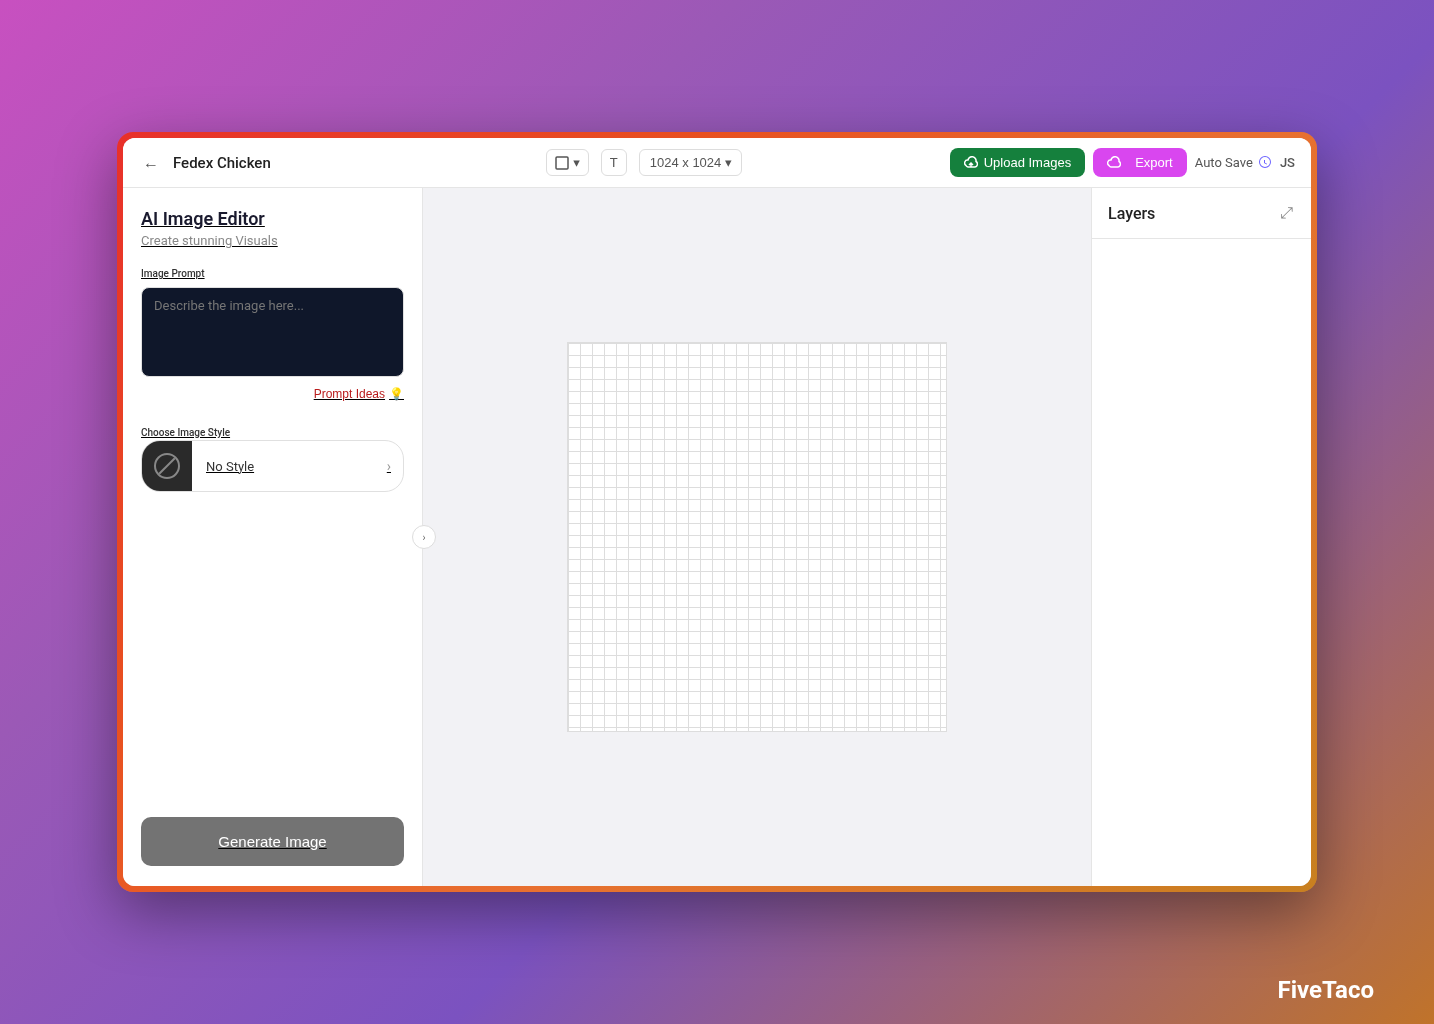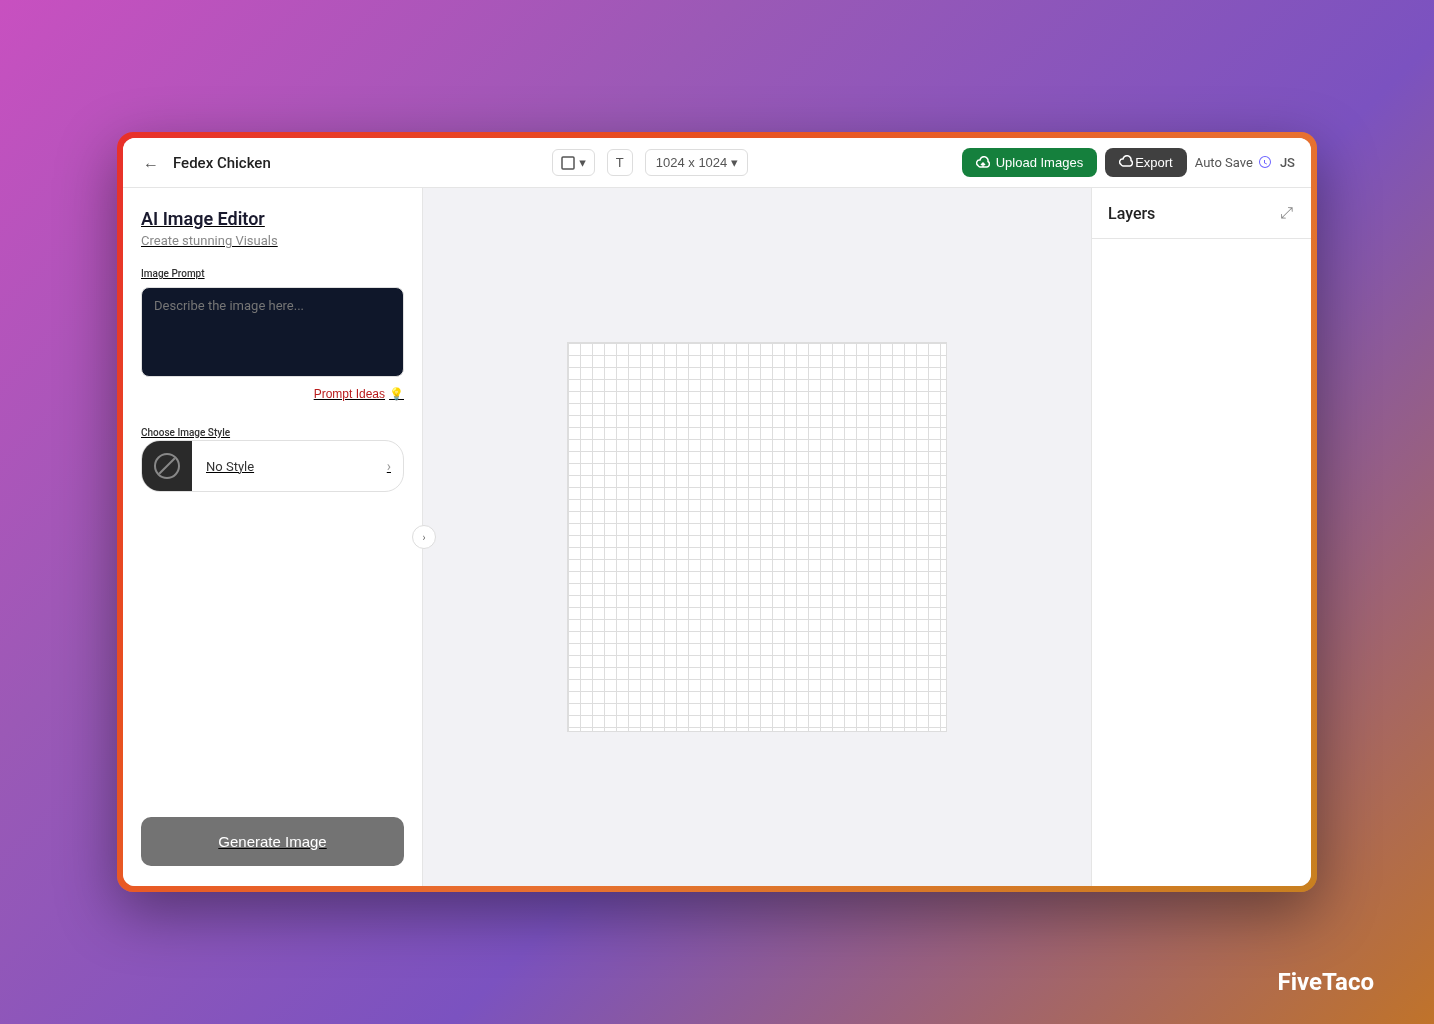--- a/index.html
+++ b/index.html
@@ -122,30 +122,30 @@
       border-radius: 8px;
       padding: 7px 14px;
       font-size: 13px;
       cursor: pointer;
       display: flex;
       align-items: center;
       gap: 6px;
     }
 
     .btn-export {
-      background: #404040;
+      background: #d946ef;
       color: white;
       border: none;
       border-radius: 8px;
       padding: 7px 14px;
       font-size: 13px;
       cursor: pointer;
       display: flex;
-      align-items: flex-start;
-      gap: 2px;
+      align-items: flex-end;
+      gap: 14px;
     }
 
     .auto-save {
       display: flex;
       align-items: flex-start;
       gap: 5px;
       font-size: 13px;
       color: #555;
     }
 
@@ -373,21 +373,21 @@
       border: none;
       cursor: pointer;
       color: #888;
       font-size: 16px;
       padding: 2px;
     }
 
     
     .brand-footer {
       position: fixed;
-      bottom: 28px;
+      bottom: 20px;
       right: 60px;
       text-align: right;
     }
 
     .brand-name {
       font-size: 24px;
       font-weight: 700;
       color: white;
       font-family: -apple-system, BlinkMacSystemFont, 'Segoe UI', Roboto, sans-serif;
     }

